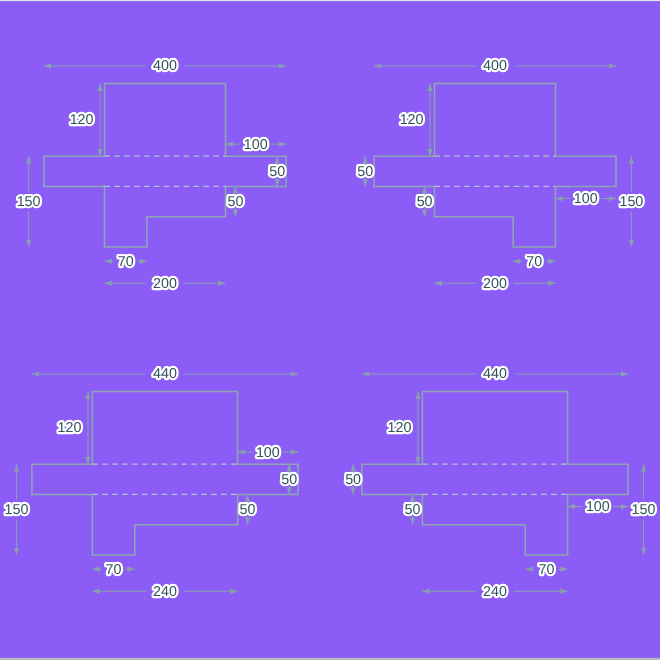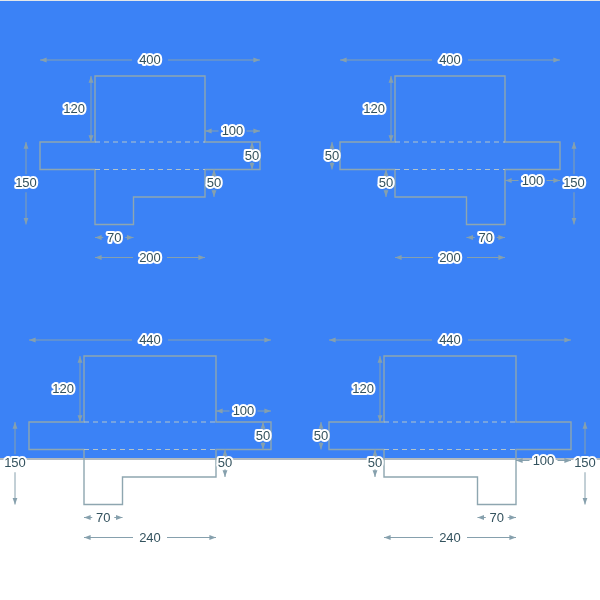--- a/index.html
+++ b/index.html
@@ -1,23 +1,23 @@
 <!DOCTYPE html>
 <html><head>
 <meta charset="utf-8">
 <style>
   html,body{margin:0;padding:0}
   body{
     width:600px;height:600px;background:#ffffff;overflow:hidden;
     font-family:"Liberation Sans",sans-serif;
   }
   .canvas{
-    width:600px;height:460px;box-sizing:border-box;
+    width:600px;height:600px;box-sizing:border-box;
     display:grid;grid-template-columns:300px 300px;grid-template-rows:300px 300px;
-    border-top:1px solid #e3e7e9;border-bottom:2px solid #b2bac0;background:#3b82f6;
+    border-top:1px solid #e3e7e9;border-bottom:2px solid #b2bac0;background:#8b5cf6;
   }
   svg{display:block}
   .outline{fill:none;stroke:#8ea6b0;stroke-width:1.4;stroke-linejoin:miter}
   .fold{stroke:#b2c3ca;stroke-width:1.1;stroke-dasharray:5 4;fill:none}
   .dim{stroke:#86a0ad;stroke-width:1;fill:none}
   .ah{fill:#86a0ad}
   .dim-label{
     font-family:"Liberation Sans",sans-serif;font-size:13px;fill:#33525e;
     paint-order:stroke;stroke:#ffffff;stroke-width:4px;stroke-linejoin:round;
   }

